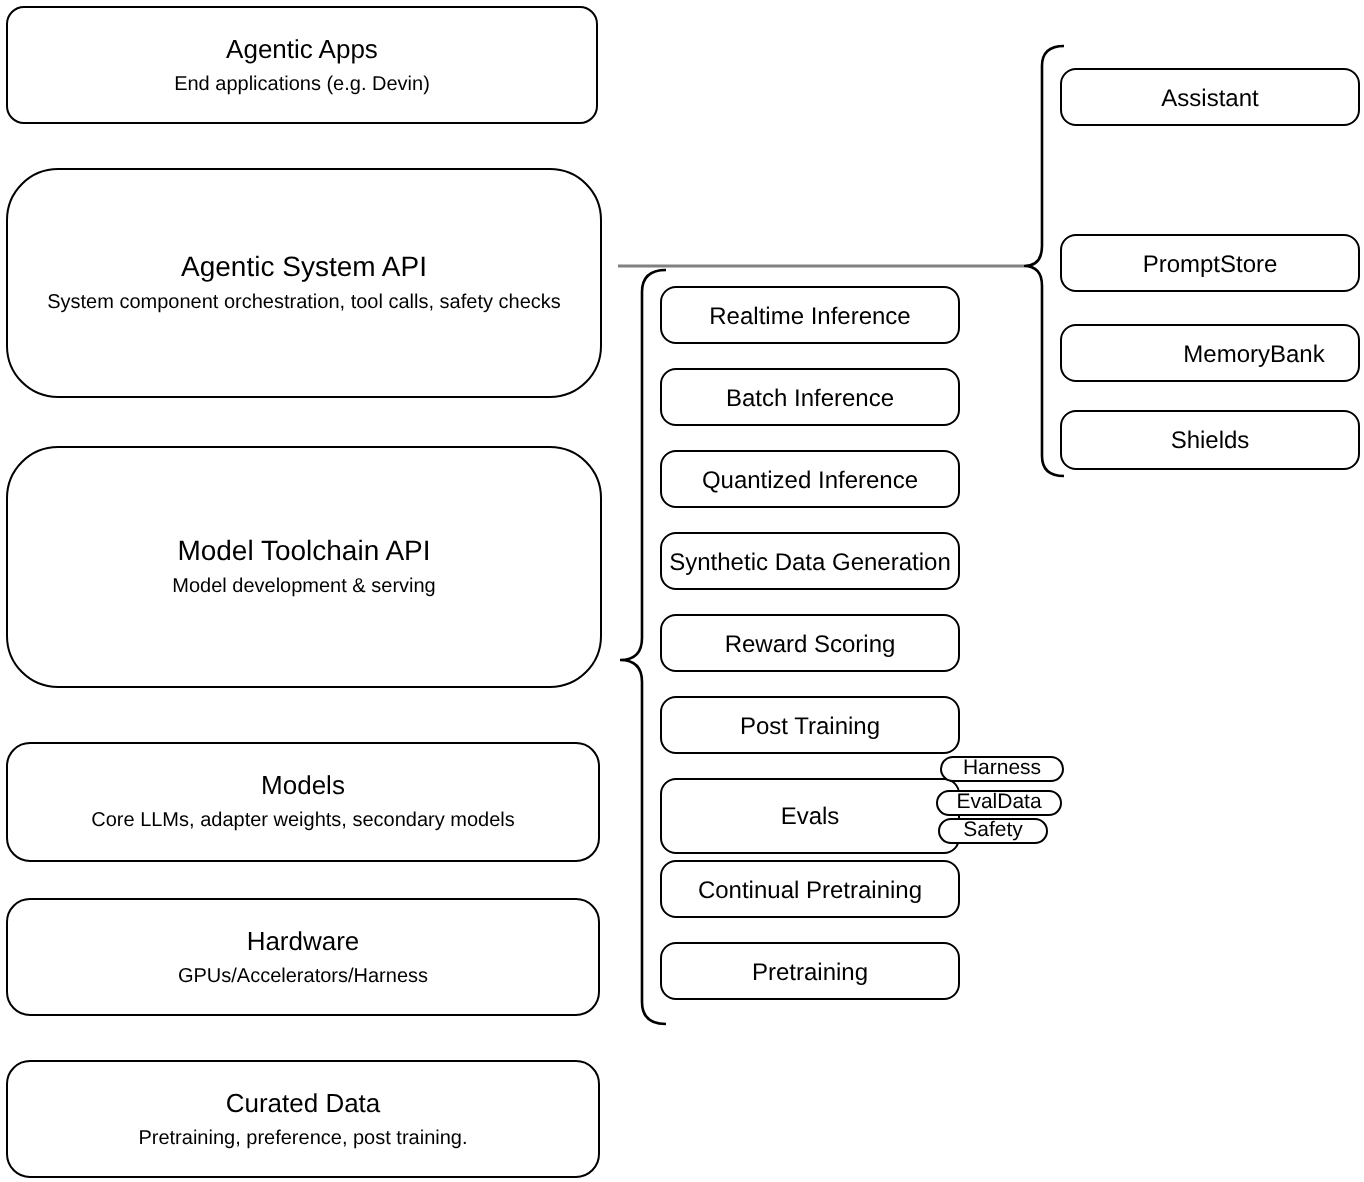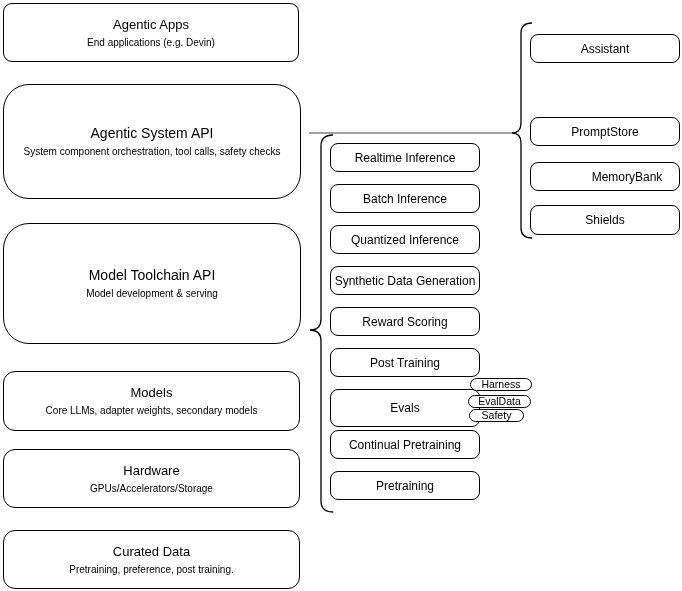--- a/index.html
+++ b/index.html
@@ -74,21 +74,21 @@
     <div class="node-sub">Model development &amp; serving</div>
   </div>
 
   <div class="node" style="left:3px; top:371px; width:297px; height:60px; border-radius:12px;">
     <div class="node-title">Models</div>
     <div class="node-sub">Core LLMs, adapter weights, secondary models</div>
   </div>
 
   <div class="node" style="left:3px; top:449px; width:297px; height:59px; border-radius:12px;">
     <div class="node-title">Hardware</div>
-    <div class="node-sub">GPUs/Accelerators/Storage</div>
+    <div class="node-sub">GPUs/Accelerators/Harness</div>
   </div>
 
   <div class="node" style="left:3px; top:530px; width:297px; height:59px; border-radius:12px;">
     <div class="node-title">Curated Data</div>
     <div class="node-sub">Pretraining, preference, post training.</div>
   </div>
 
   <div class="node" style="left:330px; top:143px; width:150px; height:29px; border-radius:8px;">
     <div class="item-label">Realtime Inference</div>
   </div>

